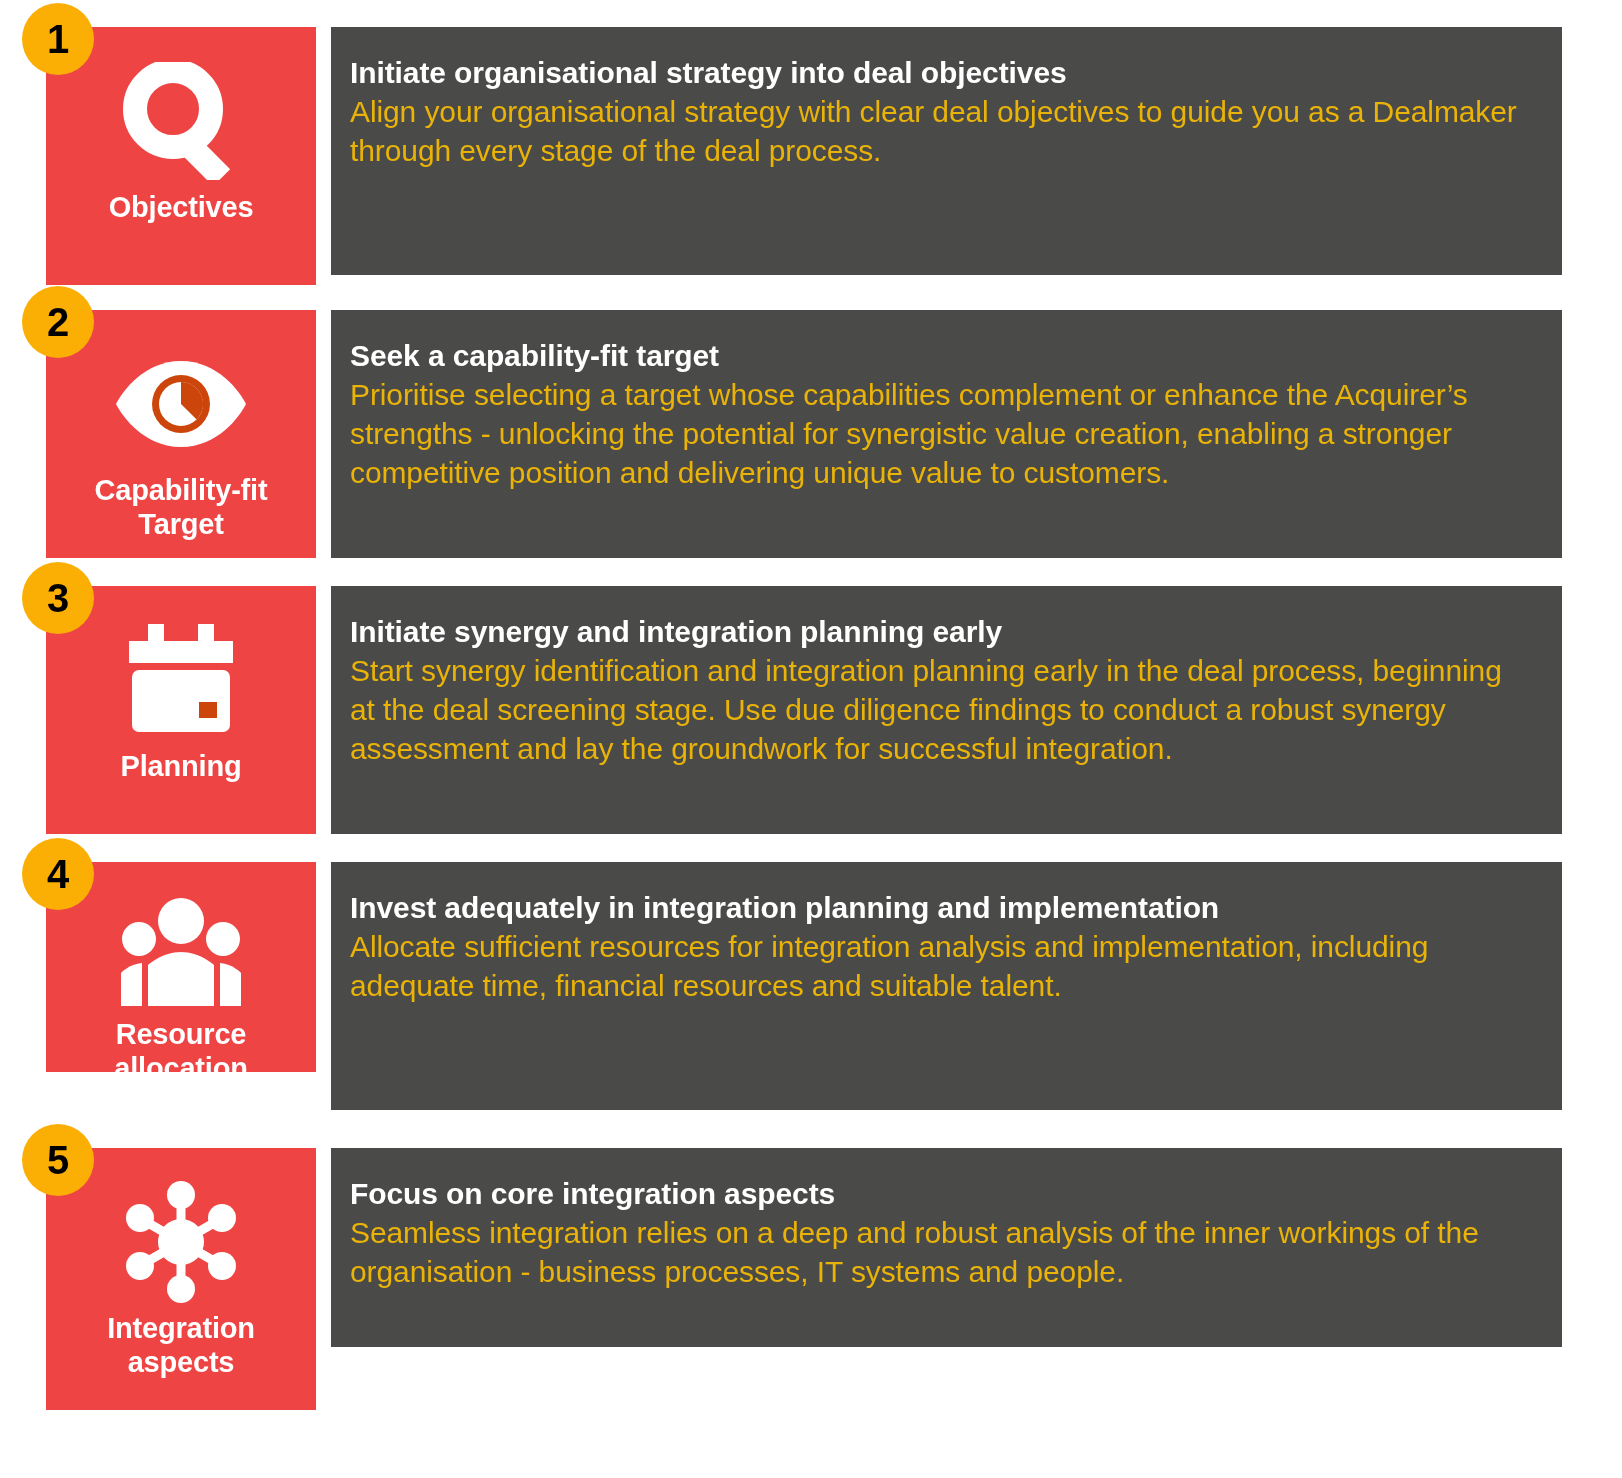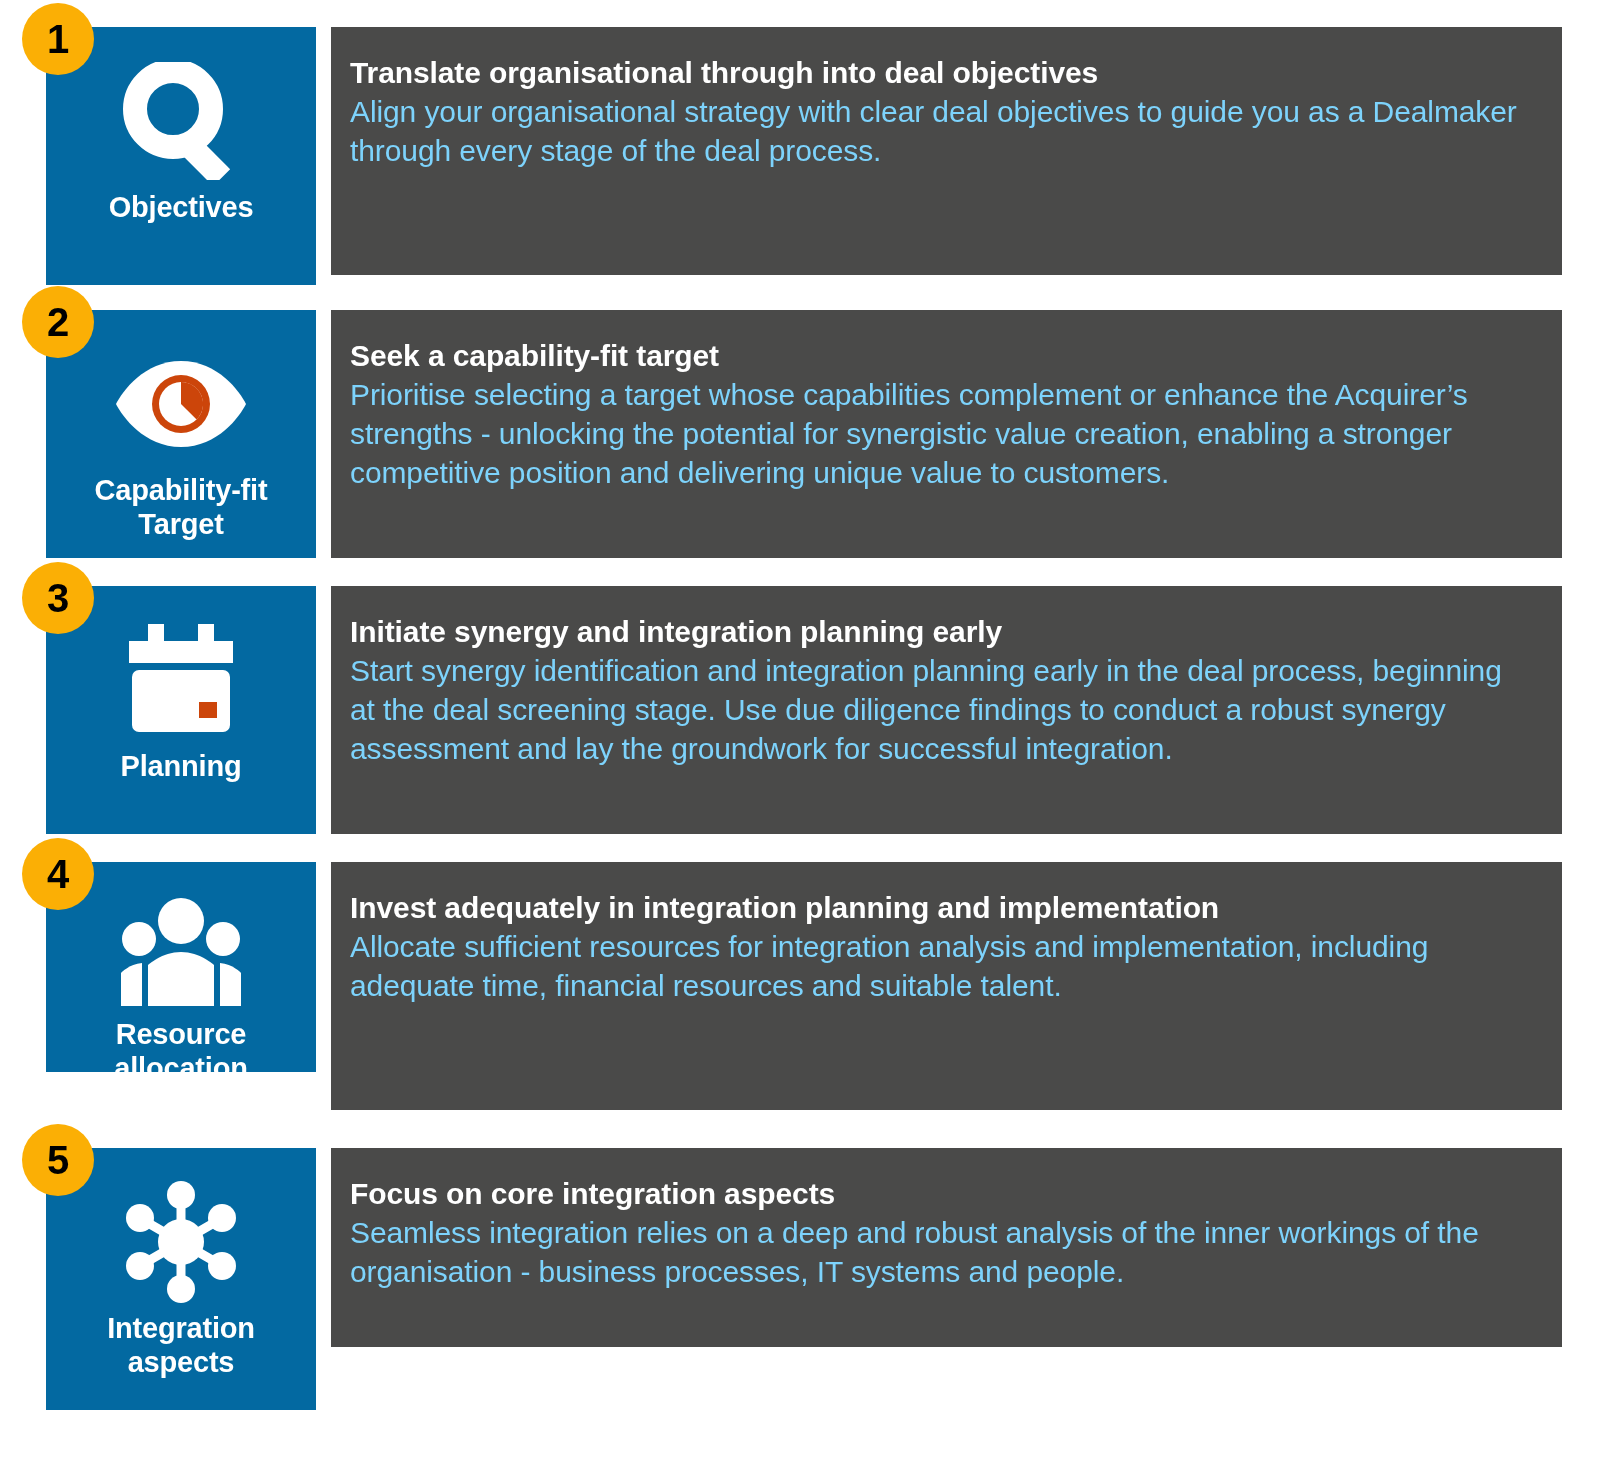--- a/index.html
+++ b/index.html
@@ -26,21 +26,21 @@
     left: 0;
     width: 1622px;
   }
 
   
   .tile {
     position: absolute;
     left: 46px;
     top: 0;
     width: 270px;
-    background: #0369a1;
+    background: #ef4444;
     display: flex;
     flex-direction: column;
     align-items: center;
     justify-content: flex-start;
     box-sizing: border-box;
   }
 
   .tile-icon {
     margin-top: 34px;
     width: 150px;
@@ -93,21 +93,21 @@
   }
 
   .panel-title {
     color: #ffffff;
     font-size: 30px;
     font-weight: bold;
     line-height: 1.30;
     letter-spacing: -0.1px;
   }
   .panel-body {
-    color: #7dd3fc;
+    color: #eab308;
     font-size: 30px;
     font-weight: normal;
     line-height: 1.30;
     letter-spacing: -0.1px;
   }
 </style>
 </head>
 <body>
 
 <div id="board">
@@ -117,21 +117,21 @@
       <div class="tile-icon">
         <svg width="124" height="118" viewBox="0 0 124 118">
           <circle cx="54" cy="47" r="38" fill="none" stroke="#ffffff" stroke-width="24"></circle>
           <rect x="73" y="73" width="24" height="50" fill="#ffffff" transform="rotate(-45 85 98)"></rect>
         </svg>
       </div>
       <div class="tile-label">Objectives</div>
     </div>
     <div class="badge">1</div>
     <div class="panel" style="height:248px;">
-      <div class="panel-title">Translate organisational through into deal objectives</div>
+      <div class="panel-title">Initiate organisational strategy into deal objectives</div>
       <div class="panel-body">Align your organisational strategy with clear deal objectives to guide you as a Dealmaker through every stage of the deal process.</div>
     </div>
   </div>
 
   <div class="step-row" style="top:310px; height:248px;">
     <div class="tile" style="height:248px;">
       <div class="tile-icon">
         <svg width="134" height="98" viewBox="0 0 134 98">
           <path d="M67 6 C 104 6 126 37 132 49 C 126 61 104 92 67 92 C 30 92 8 61 2 49 C 8 37 30 6 67 6 Z" fill="#ffffff"></path>
           <circle cx="67" cy="49" r="29" fill="#CC450A"></circle>

